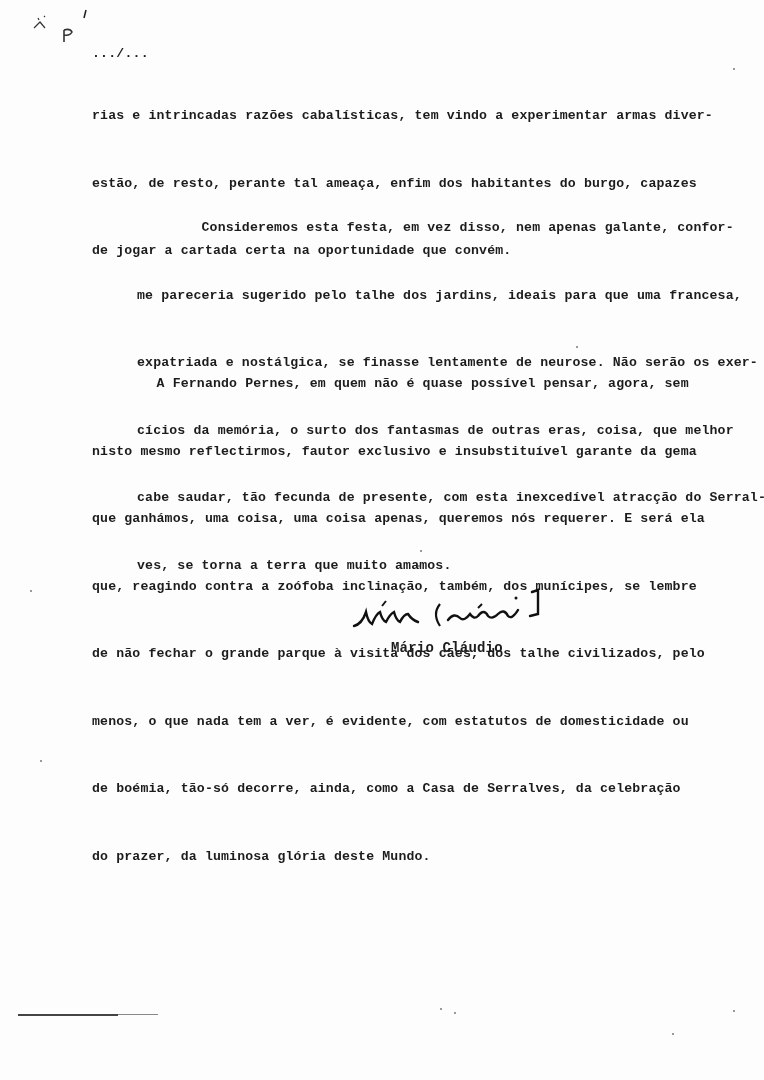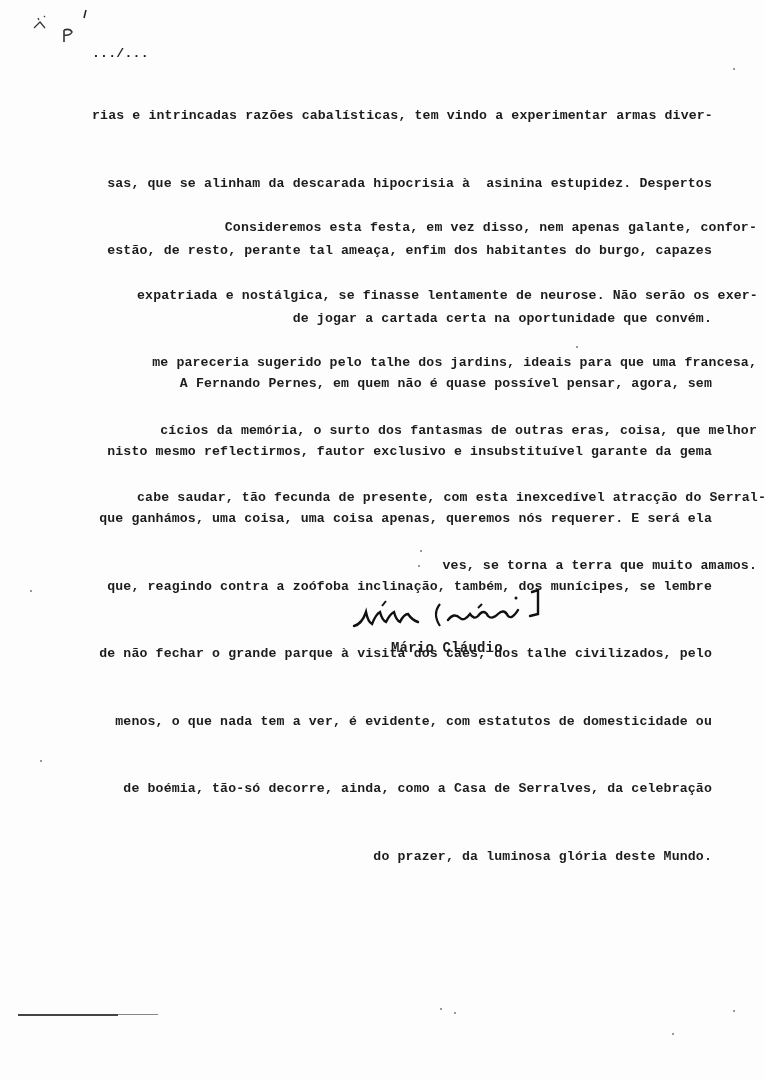--- a/index.html
+++ b/index.html
@@ -36,21 +36,21 @@
     .para {
       position: absolute;
       left: 92px;
       width: 620px;
       font-size: 13.2px;
       line-height: 22.5px;
       font-weight: bold;
       letter-spacing: 0.15px;
       white-space: pre;
     }
-    .para .line { display: block; height: 22.5px; text-align: right; }
+    .para .line { display: block; height: 22.5px; }
     #p1 { top: 60px; }
     #p2 { top: 172px; margin-left: 45px; }
     #p3 { top: 328px; }
     .signature {
       position: absolute;
       left: 352px; top: 586px;
       width: 230px; height: 50px;
     }
     .sig-name {
       position: absolute;
@@ -86,29 +86,28 @@
   <svg class="marks" viewBox="0 0 60 40">
     <path d="M6 20 l6 -6 l5 6 M10 10 l1 2 M16 8 l1 1" stroke="#333" stroke-width="1.2" fill="none"></path>
     <path d="M36 22 l0 12 M36 22 q6 -2 8 2 q-2 4 -8 3" stroke="#333" stroke-width="1.6" fill="none"></path>
     <path d="M58 2 l-2 8" stroke="#222" stroke-width="1.5"></path>
   </svg>
 
   <div class="continuation">.../...</div>
 
   <div class="para" id="p1">
     <span class="line">rias e intrincadas razões cabalísticas, tem vindo a experimentar armas diver-</span>
-    <span class="line">sas, que se alinham da descarada hipocrisia à  asinina estupidez. Despertos</span>
     <span class="line">estão, de resto, perante tal ameaça, enfim dos habitantes do burgo, capazes</span>
     <span class="line">de jogar a cartada certa na oportunidade que convém.</span>
   </div>
 
   <div class="para" id="p2">
     <span class="line">        Consideremos esta festa, em vez disso, nem apenas galante, confor-</span>
+    <span class="line">me pareceria sugerido pelo talhe dos jardins, ideais para que uma francesa,</span>
     <span class="line">expatriada e nostálgica, se finasse lentamente de neurose. Não serão os exer-</span>
-    <span class="line">me pareceria sugerido pelo talhe dos jardins, ideais para que uma francesa,</span>
     <span class="line">cícios da memória, o surto dos fantasmas de outras eras, coisa, que melhor</span>
     <span class="line">cabe saudar, tão fecunda de presente, com esta inexcedível atracção do Serral-</span>
     <span class="line">ves, se torna a terra que muito amamos.</span>
   </div>
 
   <div class="para" id="p3">
     <span class="line">        A Fernando Pernes, em quem não é quase possível pensar, agora, sem</span>
     <span class="line">nisto mesmo reflectirmos, fautor exclusivo e insubstituível garante da gema</span>
     <span class="line">que ganhámos, uma coisa, uma coisa apenas, queremos nós requerer. E será ela</span>
     <span class="line">que, reagindo contra a zoófoba inclinação, também, dos munícipes, se lembre</span>

